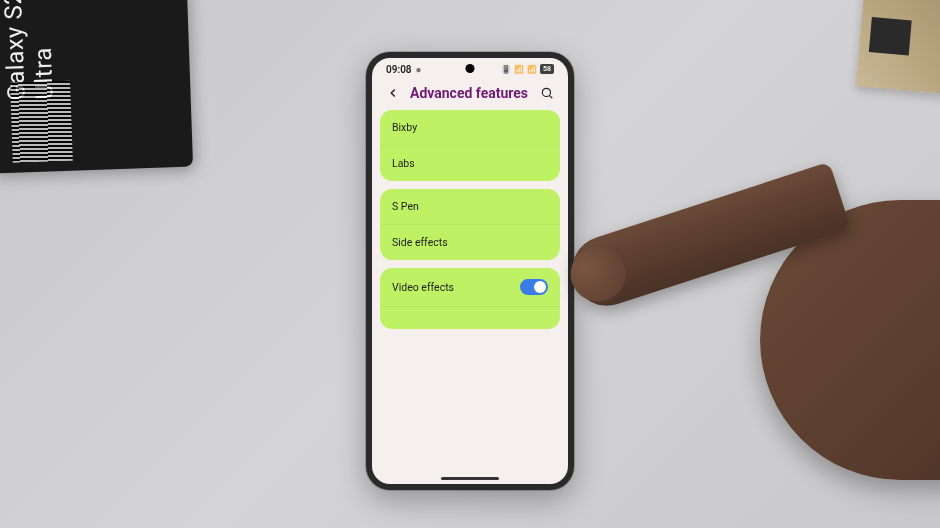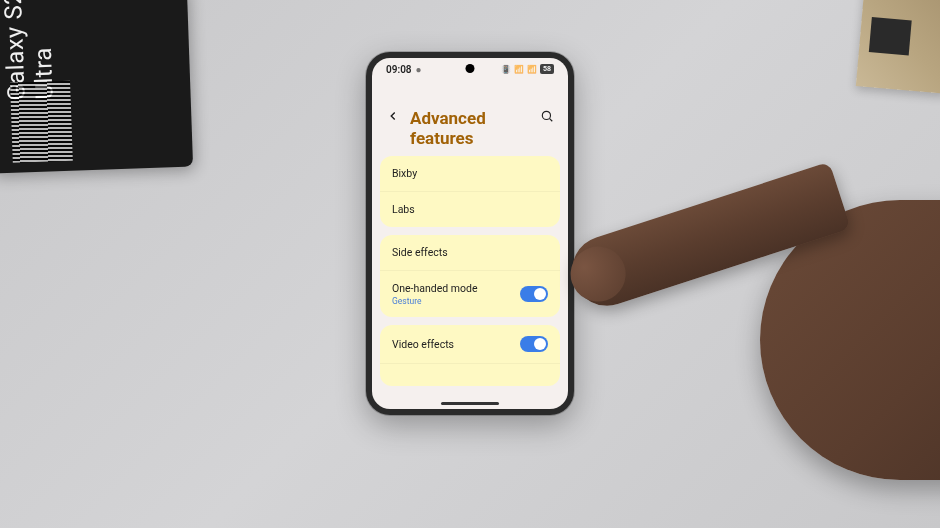--- a/index.html
+++ b/index.html
@@ -44,21 +44,21 @@
       background: repeating-linear-gradient(0deg, #fff 0 2px, #000 2px 4px);
       opacity: 0.7;
     }
 
     
     .phone {
       position: absolute;
       left: 366px;
       top: 52px;
       width: 208px;
-      height: 363px;
+      height: 438px;
       background: #2a2a2a;
       border-radius: 24px;
       box-shadow: 0 10px 30px rgba(0,0,0,0.3), 0 0 0 1px rgba(0,0,0,0.2);
       padding: 6px;
     }
     .phone-screen {
       width: 100%;
       height: 100%;
       background: #f5f0ee;
       border-radius: 18px;
@@ -110,41 +110,40 @@
       width: 18px;
       height: 18px;
       display: flex;
       align-items: center;
       justify-content: center;
       cursor: pointer;
     }
     .back-btn svg { width: 14px; height: 14px; }
     .header-title {
       flex: 1;
-      font-size: 17px;
+      font-size: 14px;
       font-weight: 700;
-      color: #a16207;
-      margin-top: 24px;
+      color: #701a75;
     }
     .search-btn {
       width: 18px;
       height: 18px;
       display: flex;
       align-items: center;
       justify-content: center;
       cursor: pointer;
     }
     .search-btn svg { width: 14px; height: 14px; }
 
     
     .list {
       padding: 0 8px;
     }
     .list-group {
-      background: #fef9c3;
+      background: #bef264;
       border-radius: 12px;
       margin-bottom: 8px;
       overflow: hidden;
     }
     .list-item {
       padding: 11px 12px;
       cursor: pointer;
       display: flex;
       align-items: center;
       justify-content: space-between;
@@ -313,29 +312,27 @@
         <div class="list-item">
           <div class="list-item-content">
             <span class="list-item-label">Labs</span>
           </div>
         </div>
       </div>
 
       <div class="list-group">
         <div class="list-item">
           <div class="list-item-content">
+            <span class="list-item-label">S Pen</span>
+          </div>
+        </div>
+        <div class="list-item">
+          <div class="list-item-content">
             <span class="list-item-label">Side effects</span>
           </div>
-        </div>
-        <div class="list-item">
-          <div class="list-item-content">
-            <span class="list-item-label">One-handed mode</span>
-            <span class="list-item-sublabel">Gesture</span>
-          </div>
-          <div class="toggle"></div>
         </div>
       </div>
 
 
       <div class="list-group">
         <div class="list-item">
           <div class="list-item-content">
             <span class="list-item-label">Video effects</span>
           </div>
           <div class="toggle"></div>

